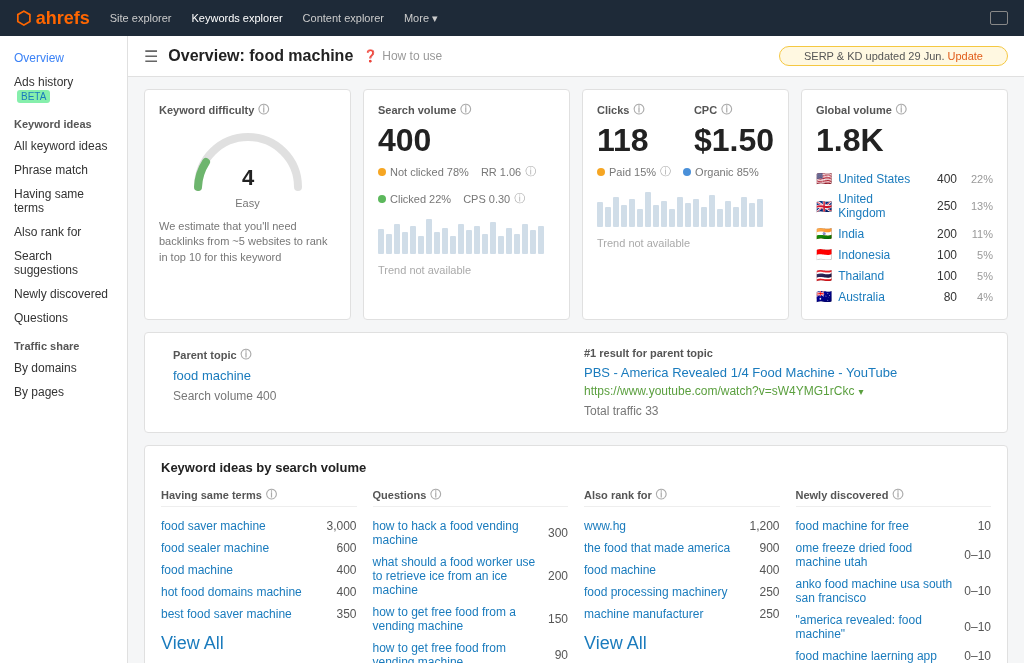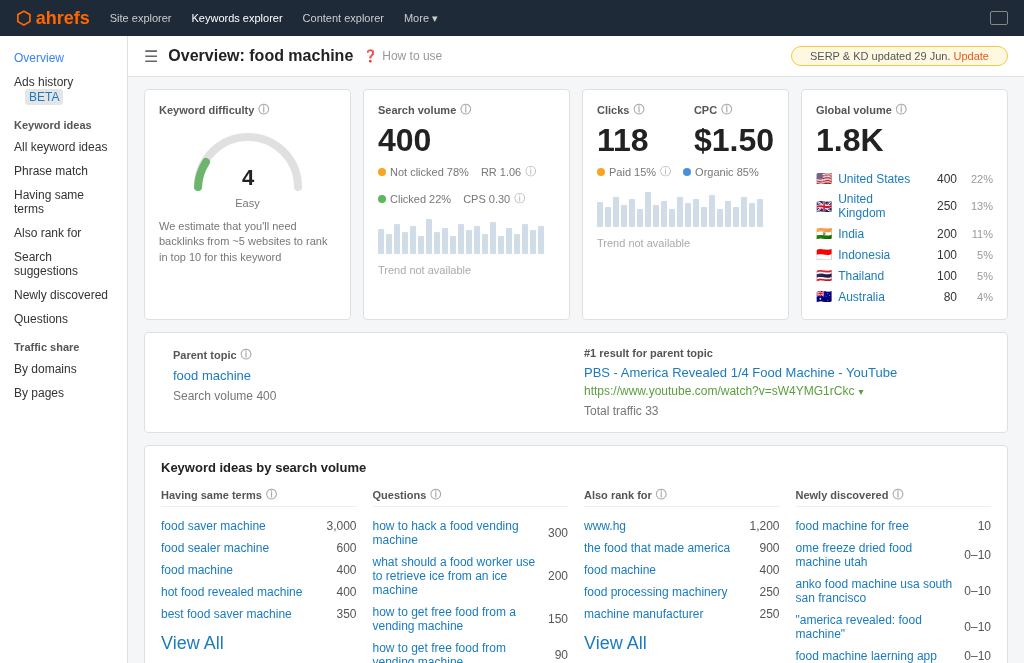--- a/index.html
+++ b/index.html
@@ -15,31 +15,31 @@
     .monitor-icon { margin-left: auto; width: 18px; height: 14px; border: 2px solid #ccc; border-radius: 2px; position: relative; }
 
     
     .layout { display: flex; height: calc(663px - 36px); }
 
     
     .sidebar { width: 128px; background: #fff; border-right: 1px solid #e0e0e0; padding: 10px 0; flex-shrink: 0; overflow-y: auto; }
     .sidebar-item { padding: 5px 14px; font-size: 12px; color: #333; cursor: pointer; }
     .sidebar-item.active { color: #3b82f6; font-weight: 400; }
     .sidebar-section { padding: 10px 14px 4px; font-size: 11px; font-weight: 600; color: #555; }
-    .sidebar-badge { font-size: 12px; background: #e5e5e5; color: #1a7bbd; padding: 1px 4px; border-radius: 3px; margin-left: 11px; vertical-align: middle; }
+    .sidebar-badge { font-size: 10px; background: #86efac; color: #1a7bbd; padding: 1px 4px; border-radius: 3px; margin-left: 3px; vertical-align: middle; }
 
     
     .main { flex: 1; overflow-y: auto; padding: 0; }
 
     
     .page-header { background: #fff; border-bottom: 1px solid #e0e0e0; padding: 10px 16px; display: flex; align-items: center; gap: 10px; }
     .hamburger { color: #666; font-size: 16px; cursor: pointer; }
     .page-title { font-size: 16px; font-weight: 600; color: #222; }
     .how-to-use { font-size: 12px; color: #999; display: flex; align-items: center; gap: 4px; cursor: pointer; }
-    .serp-badge { margin-left: auto; background: #fff8e1; border: 1px solid #f5c842; border-radius: 12px; padding: 3px 18px; font-size: 11px; color: #555; }
+    .serp-badge { margin-left: auto; background: #fff8e1; border: 1px solid #f5c842; border-radius: 12px; padding: 3px 24px; font-size: 11px; color: #555; }
     .serp-badge .update-link { color: #e05c1a; cursor: pointer; }
 
     
     .stats-row { display: flex; gap: 12px; padding: 12px 16px; }
     .stat-card { background: #fff; border: 1px solid #e0e0e0; border-radius: 4px; padding: 12px 14px; flex: 1; }
     .stat-card-wide { flex: 1.4; }
     .stat-label { font-size: 11px; color: #555; font-weight: 600; display: flex; align-items: center; gap: 4px; margin-bottom: 6px; }
     .stat-value { font-size: 32px; font-weight: 600; color: #222; line-height: 1.1; }
     .stat-sub { font-size: 11px; color: #777; margin-top: 6px; display: flex; gap: 12px; flex-wrap: wrap; }
     .stat-sub-item { display: flex; align-items: center; gap: 4px; }
@@ -354,21 +354,21 @@
               </div>
               <div class="kw-row">
                 <span class="kw-link">food sealer machine</span>
                 <span class="kw-vol">600</span>
               </div>
               <div class="kw-row">
                 <span class="kw-link">food machine</span>
                 <span class="kw-vol">400</span>
               </div>
               <div class="kw-row">
-                <span class="kw-link">hot food revealed machine</span>
+                <span class="kw-link">hot food domains machine</span>
                 <span class="kw-vol">400</span>
               </div>
               <div class="kw-row">
                 <span class="kw-link">best food saver machine</span>
                 <span class="kw-vol">350</span>
               </div>
             </div>
           <a class="view-all">View All</a>
         </div>
 

